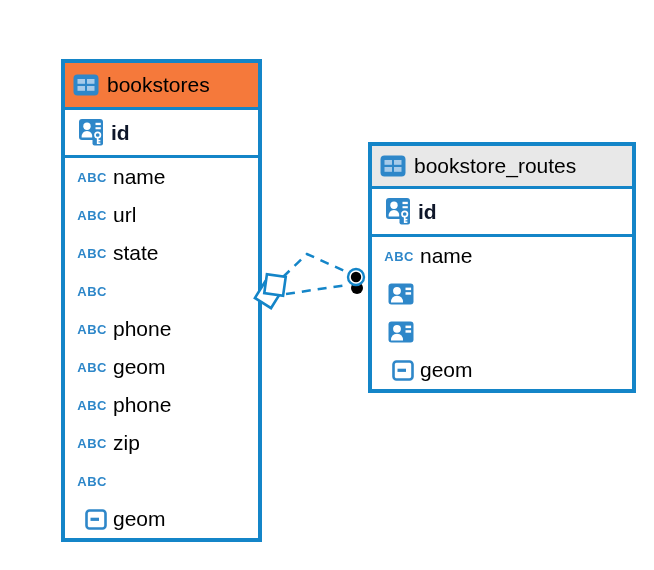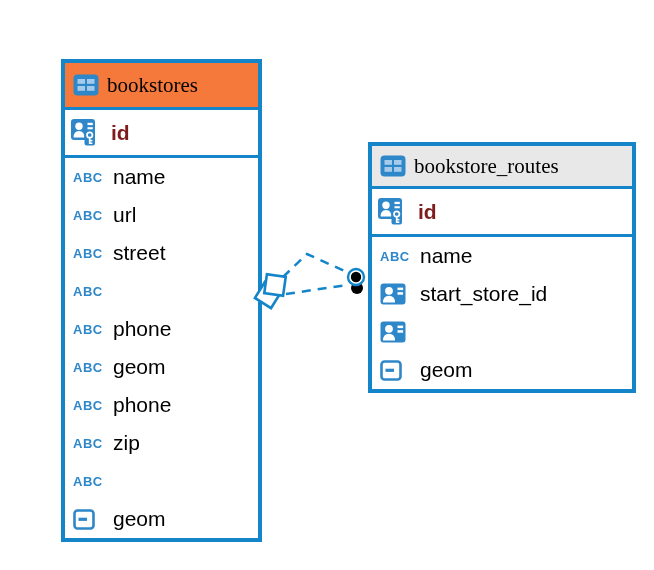--- a/index.html
+++ b/index.html
@@ -19,45 +19,45 @@
     box-sizing: border-box;
     z-index: 1;
   }
   .er-table.bookstores { left: 61px; top: 59px;  width: 201px; }
   .er-table.routes     { left: 368px; top: 142px; width: 268px; }
 
   .t-header {
     display: flex; align-items: center;
     gap: 6px; padding-left: 6px;
     border-bottom: 3px solid #1485C8;
-    font-size: 21px; color: #000; font-family: Liberation Serif, serif;
+    font-size: 21px; color: #000;
   }
   .t-header.orange { background: #F5793B; height: 44px; }
   .t-header.gray   { background: #E8E8E8; height: 40px; }
 
   .pk-row {
     display: flex; align-items: center;
     gap: 6px; padding-left: 6px;
     height: 45px;
     border-bottom: 3px solid #1485C8;
-    font-weight: bold; font-size: 21px; color: #7f1d1d;
+    font-weight: bold; font-size: 21px; color: #0f172a;
     background: #fff;
   }
 
   .col-row {
     display: flex; align-items: center;
     gap: 6px; padding-left: 8px;
     height: 38px;
     font-size: 21px; color: #000;
     background: #fff;
   }
 
   .icon-slot {
     width: 34px; min-width: 34px;
-    display: flex; align-items: center; justify-content: flex-start;
+    display: flex; align-items: center; justify-content: flex-end;
   }
   .hdr-icon-slot {
     width: 30px; min-width: 30px;
     display: flex; align-items: center; justify-content: center;
   }
 
   .abc-glyph {
     font-size: 13px; font-weight: 800;
     color: #2E87C9; letter-spacing: 0.5px;
     line-height: 1;
@@ -156,21 +156,21 @@
       <div class="col-row">
         <span class="icon-slot">
             <span class="abc-glyph">ABC</span>
           </span>
         <span class="label-text">url</span>
       </div>
       <div class="col-row">
         <span class="icon-slot">
             <span class="abc-glyph">ABC</span>
           </span>
-        <span class="label-text">street</span>
+        <span class="label-text">state</span>
       </div>
       <div class="col-row">
         <span class="icon-slot">
             <span class="abc-glyph">ABC</span>
           </span>
       </div>
       <div class="col-row">
         <span class="icon-slot">
             <span class="abc-glyph">ABC</span>
           </span>
@@ -235,21 +235,20 @@
             <span class="abc-glyph">ABC</span>
           </span>
         <span class="label-text">name</span>
       </div>
       <div class="col-row">
         <span class="icon-slot">
           <svg width="26" height="22" viewBox="0 0 26 22">
               <use href="#fk-glyph"></use>
             </svg>
         </span>
-        <span class="label-text">start_store_id</span>
       </div>
       <div class="col-row">
         <span class="icon-slot">
           <svg width="26" height="22" viewBox="0 0 26 22">
               <use href="#fk-glyph"></use>
             </svg>
         </span>
       </div>
       <div class="col-row">
         <span class="icon-slot">

